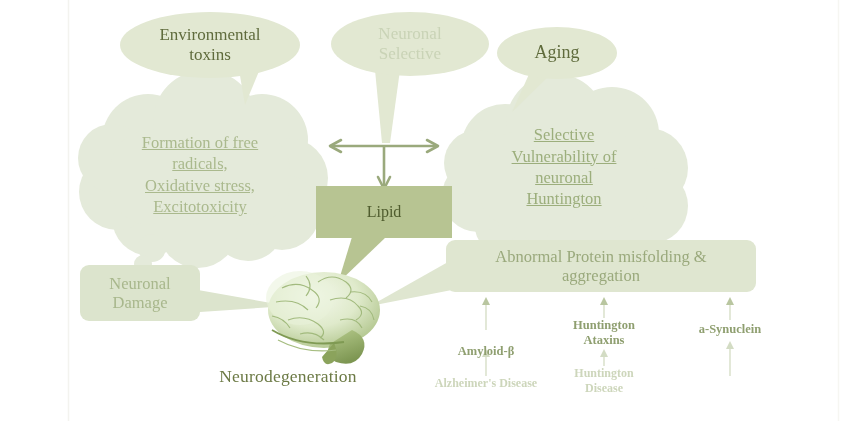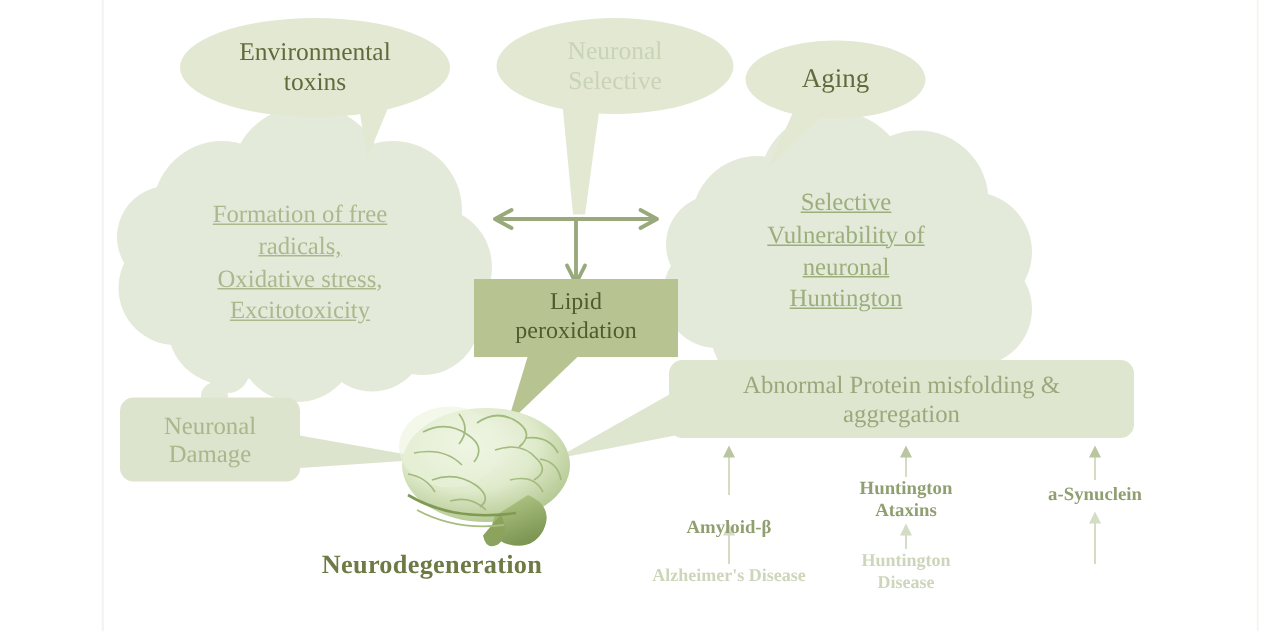--- a/index.html
+++ b/index.html
@@ -23,21 +23,21 @@
               text-align:center;line-height:1.3;color:#aab98d;z-index:3;text-decoration:underline;}
 
   
   .rbox{border-radius:9px;text-align:center;}
 
   
   .plain{position:absolute;text-align:center;}
 
   .lbl-protein{color:#8f9f70;font-weight:bold;font-size:12.5px;}
   .lbl-disease{color:#cdd6bb;font-weight:bold;font-size:12px;}
-  .neurodeg{color:#6c7a45;font-weight:bold;font-size:17.5px;letter-spacing:.2px;}
+  .neurodeg{color:#6c7a45;font-weight:normal;font-size:17.5px;letter-spacing:.2px;}
 </style>
 </head>
 <body>
 
 <div id="canvas">
 
   <svg class="svg-layer" viewBox="0 0 852 421">
     <defs>
       <radialGradient id="brainGrad" cx="40%" cy="32%" r="78%">
         <stop offset="0%" stop-color="#f4f8ec"></stop>
@@ -181,21 +181,20 @@
       <div>Selective</div>
       <div>Vulnerability of</div>
       <div>neuronal</div>
       <div>Huntington</div>
     </div>
   </div>
 
   <div class="node" style="left:316px;top:186px;width:136px;height:52px;background:#b7c492;color:#4f5c2e;font-size:16px;z-index:4;">
     <div>
       <div>Lipid</div>
-      <div>peroxidation</div>
     </div>
   </div>
 
   <div class="node rbox" style="left:446px;top:240px;width:310px;height:52px;background:#dfe6d0;color:#9aa97c;font-size:16.5px;z-index:4;">
     <div>
       <div>Abnormal Protein misfolding &amp;</div>
       <div>aggregation</div>
     </div>
   </div>
 

